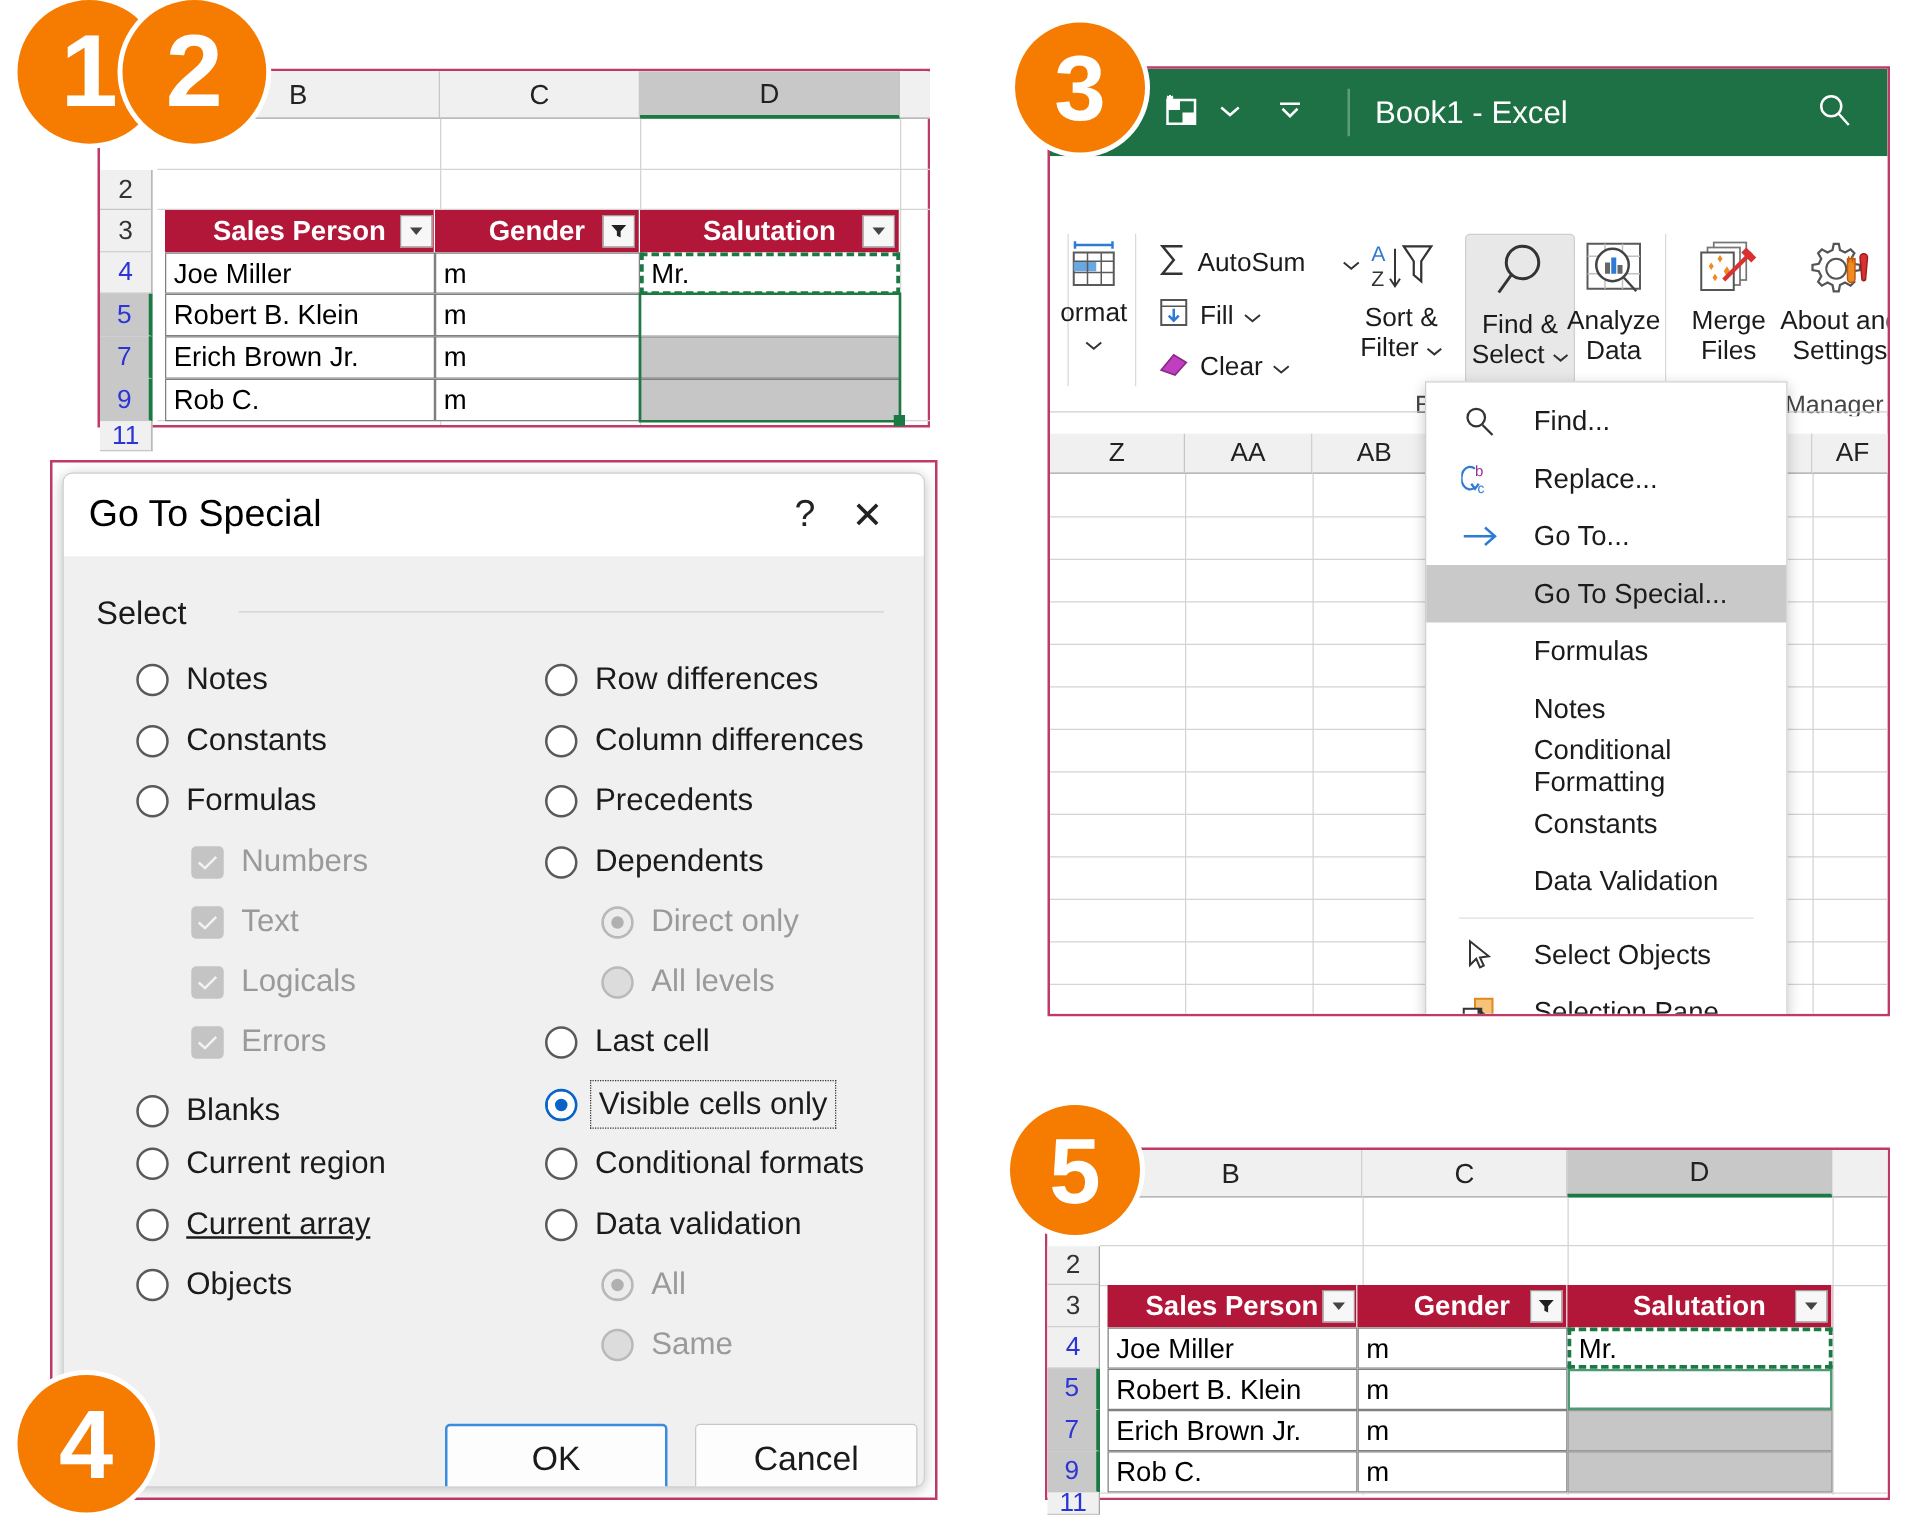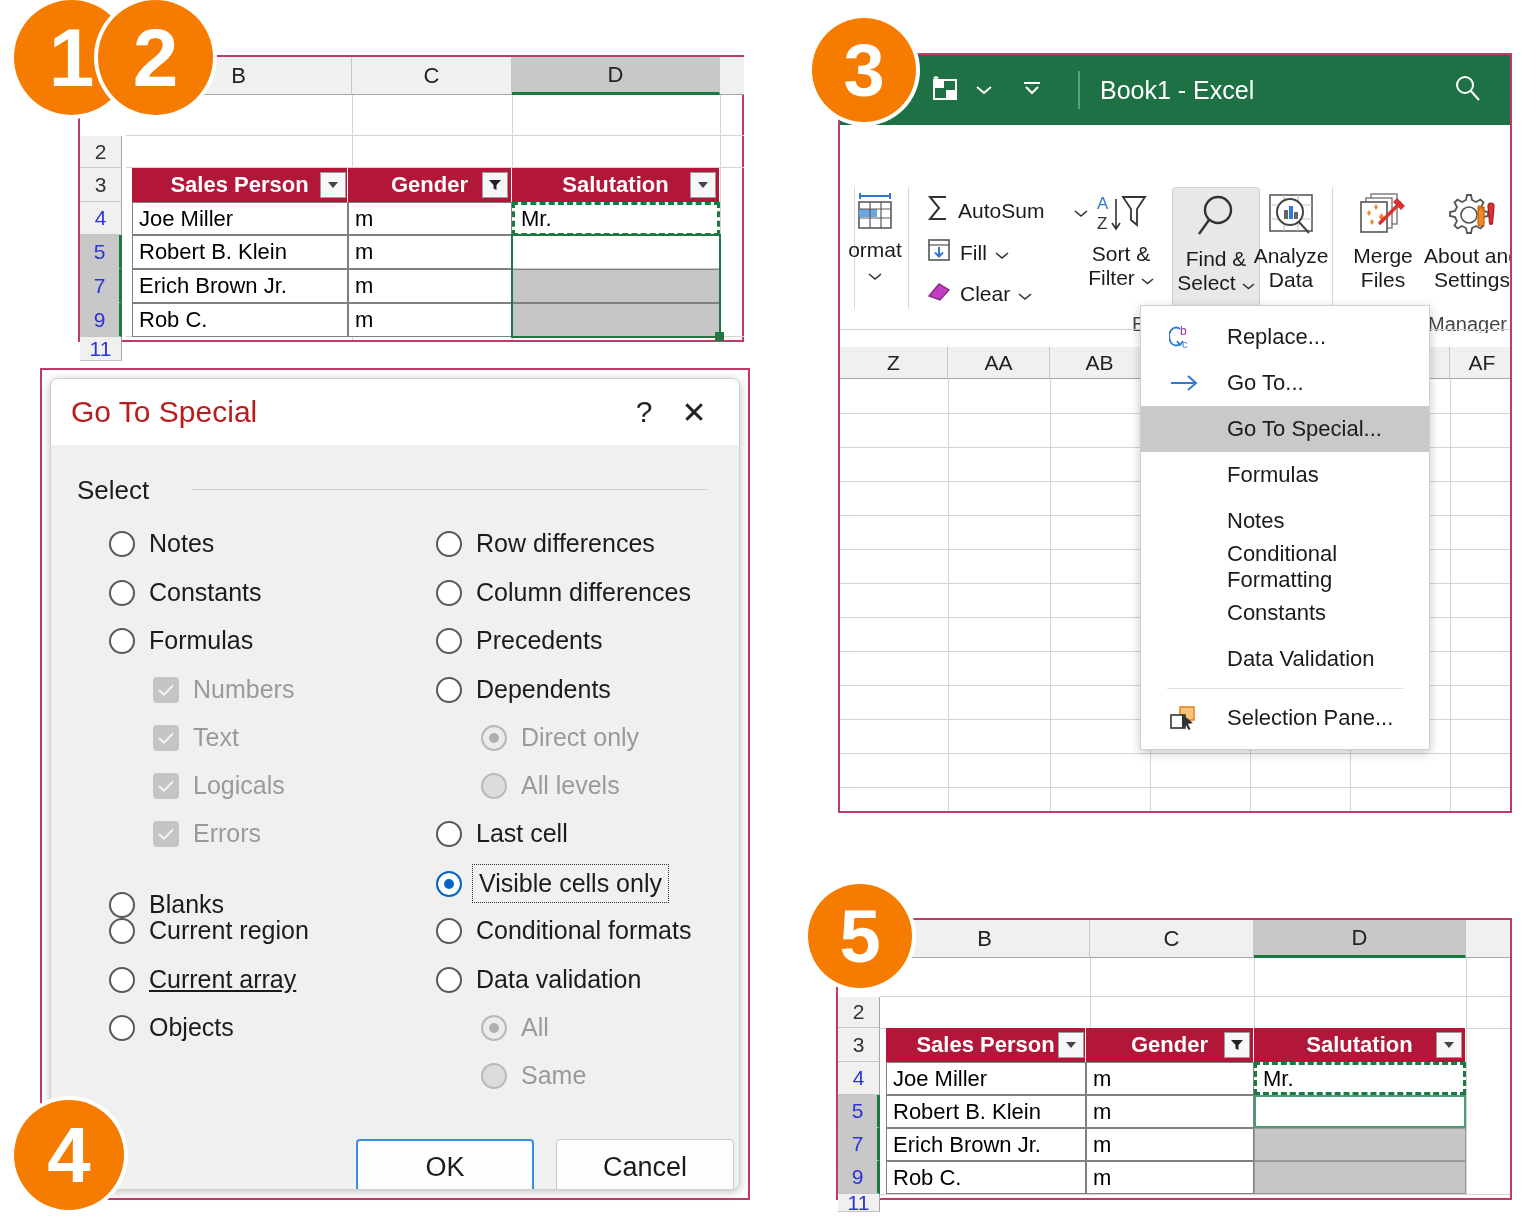--- a/index.html
+++ b/index.html
@@ -50,21 +50,21 @@
   .cell.greyed{background:#c6c6c6;}
   .marching{position:absolute;box-sizing:border-box;border:3px dashed #1b7a43;background:#fff;
             font-size:22px;color:#000;display:flex;align-items:center;padding-left:6px;}
   .selbox{position:absolute;box-sizing:border-box;border:2px solid #1b7a43;}
   .selhandle{position:absolute;width:9px;height:9px;background:#1b7a43;}
 
   
   .dlg{position:absolute;background:#f0f0f0;border:1px solid #d0d0d0;border-radius:8px;
        box-shadow:0 2px 10px rgba(0,0,0,.25);box-sizing:border-box;overflow:hidden;}
   .dlg-title{height:66px;background:#ffffff;display:flex;align-items:center;padding:0 20px;}
-  .dlg-title h1{margin:0;font-size:30px;font-weight:normal;color:#b91c1c;flex:1;}
+  .dlg-title h1{margin:0;font-size:30px;font-weight:normal;color:#000000;flex:1;}
   .dlg-btn-ico{width:50px;height:40px;display:flex;align-items:center;justify-content:center;
                font-size:30px;color:#222;cursor:default;}
   .group-label{position:absolute;font-size:26px;color:#1b1b1b;}
   .group-rule{position:absolute;height:1px;background:#cfcfcf;}
 
   .opt{position:absolute;display:flex;align-items:center;font-size:25px;color:#1b1b1b;}
   .opt .radio{width:26px;height:26px;border-radius:50%;border:2px solid #595959;background:#fff;
               box-sizing:border-box;margin-right:14px;flex:none;}
   .opt.checked .radio{border-color:#0a64c8;background:#0a64c8;
        box-shadow:inset 0 0 0 6px #fff;}
@@ -236,21 +236,21 @@
     </div>
     <div class="chk" style="left:102px;top:440px;">
       <span class="box">
         <svg width="16" height="12" viewBox="0 0 16 12">
             <path d="M1 6 L6 10.5 L15 1.5" stroke="#f2f2f2" stroke-width="2" fill="none"></path>
           </svg>
       </span>
       <span class="lbl">Errors</span>
     </div>
 
-    <div class="opt" style="left:58px;top:511px;">
+    <div class="opt" style="left:58px;top:495px;">
       <span class="radio"></span>
       <span class="lbl">Blanks</span>
     </div>
     <div class="opt" style="left:58px;top:537px;">
       <span class="radio"></span>
       <span class="lbl">Current region</span>
     </div>
     <div class="opt" style="left:58px;top:586px;text-decoration:underline;">
       <span class="radio"></span>
       <span class="lbl">Current array</span>
@@ -541,20 +541,29 @@
     <div class="gridline-h" style="left:0;top:318px;width:674px;"></div>
     <div class="gridline-h" style="left:0;top:352px;width:674px;"></div>
     <div class="gridline-h" style="left:0;top:386px;width:674px;"></div>
     <div class="gridline-h" style="left:0;top:420px;width:674px;"></div>
     <div class="gridline-h" style="left:0;top:454px;width:674px;"></div>
   </div>
 
   <div class="menu" style="left:300px;top:250px;width:290px;padding:8px 0;">
     <div class="mitem">
       <span class="mico">
+        <svg width="26" height="26" viewBox="0 0 26 26">
+            <circle cx="10" cy="10" r="7" stroke="#333" stroke-width="1.8" fill="none"></circle>
+            <path d="M15 16 L23 24" stroke="#333" stroke-width="1.8"></path>
+          </svg>
+      </span>
+      <span>Find...</span>
+    </div>
+    <div class="mitem">
+      <span class="mico">
         <svg width="30" height="26" viewBox="0 0 30 26">
           <text x="11" y="11" font-size="12" fill="#9b2f9b" font-family="Liberation Sans, sans-serif">b</text>
           <text x="13" y="24" font-size="11" fill="#2f7bd4" font-family="Liberation Sans, sans-serif">c</text>
           <path d="M11 5 a7 9 0 1 0 0 15" stroke="#2f7bd4" stroke-width="1.8" fill="none"></path>
           <path d="M8 17 L11 21 L14 17" stroke="#2f7bd4" stroke-width="1.8" fill="none"></path>
         </svg>
       </span>
       <span>Replace...</span>
     </div>
     <div class="mitem">
@@ -577,20 +586,28 @@
     <div class="mitem">
       <span>Conditional Formatting</span>
     </div>
     <div class="mitem">
       <span>Constants</span>
     </div>
     <div class="mitem">
       <span>Data Validation</span>
     </div>
     <div class="msep"></div>
+    <div class="mitem">
+      <span class="mico">
+        <svg width="22" height="26" viewBox="0 0 22 26">
+            <path d="M3 2 L3 21 L8 16 L11 23 L14 21.5 L11 15 L18 14 Z" fill="none" stroke="#333" stroke-width="1.6"></path>
+          </svg>
+      </span>
+      <span>Select Objects</span>
+    </div>
     <div class="mitem">
       <span class="mico">
         <svg width="30" height="26" viewBox="0 0 30 26">
           <rect x="11" y="2" width="14" height="13" fill="#f7c37a" stroke="#e08a20" stroke-width="1.6"></rect>
           <rect x="2" y="10" width="14" height="13" fill="#fff" stroke="#333" stroke-width="1.6"></rect>
           <path d="M13 9 L13 24 L17 20 L19.5 25 L21.5 24 L19 19 L24 18 Z" fill="#333"></path>
         </svg>
       </span>
       <span>Selection Pane...</span>
     </div>

